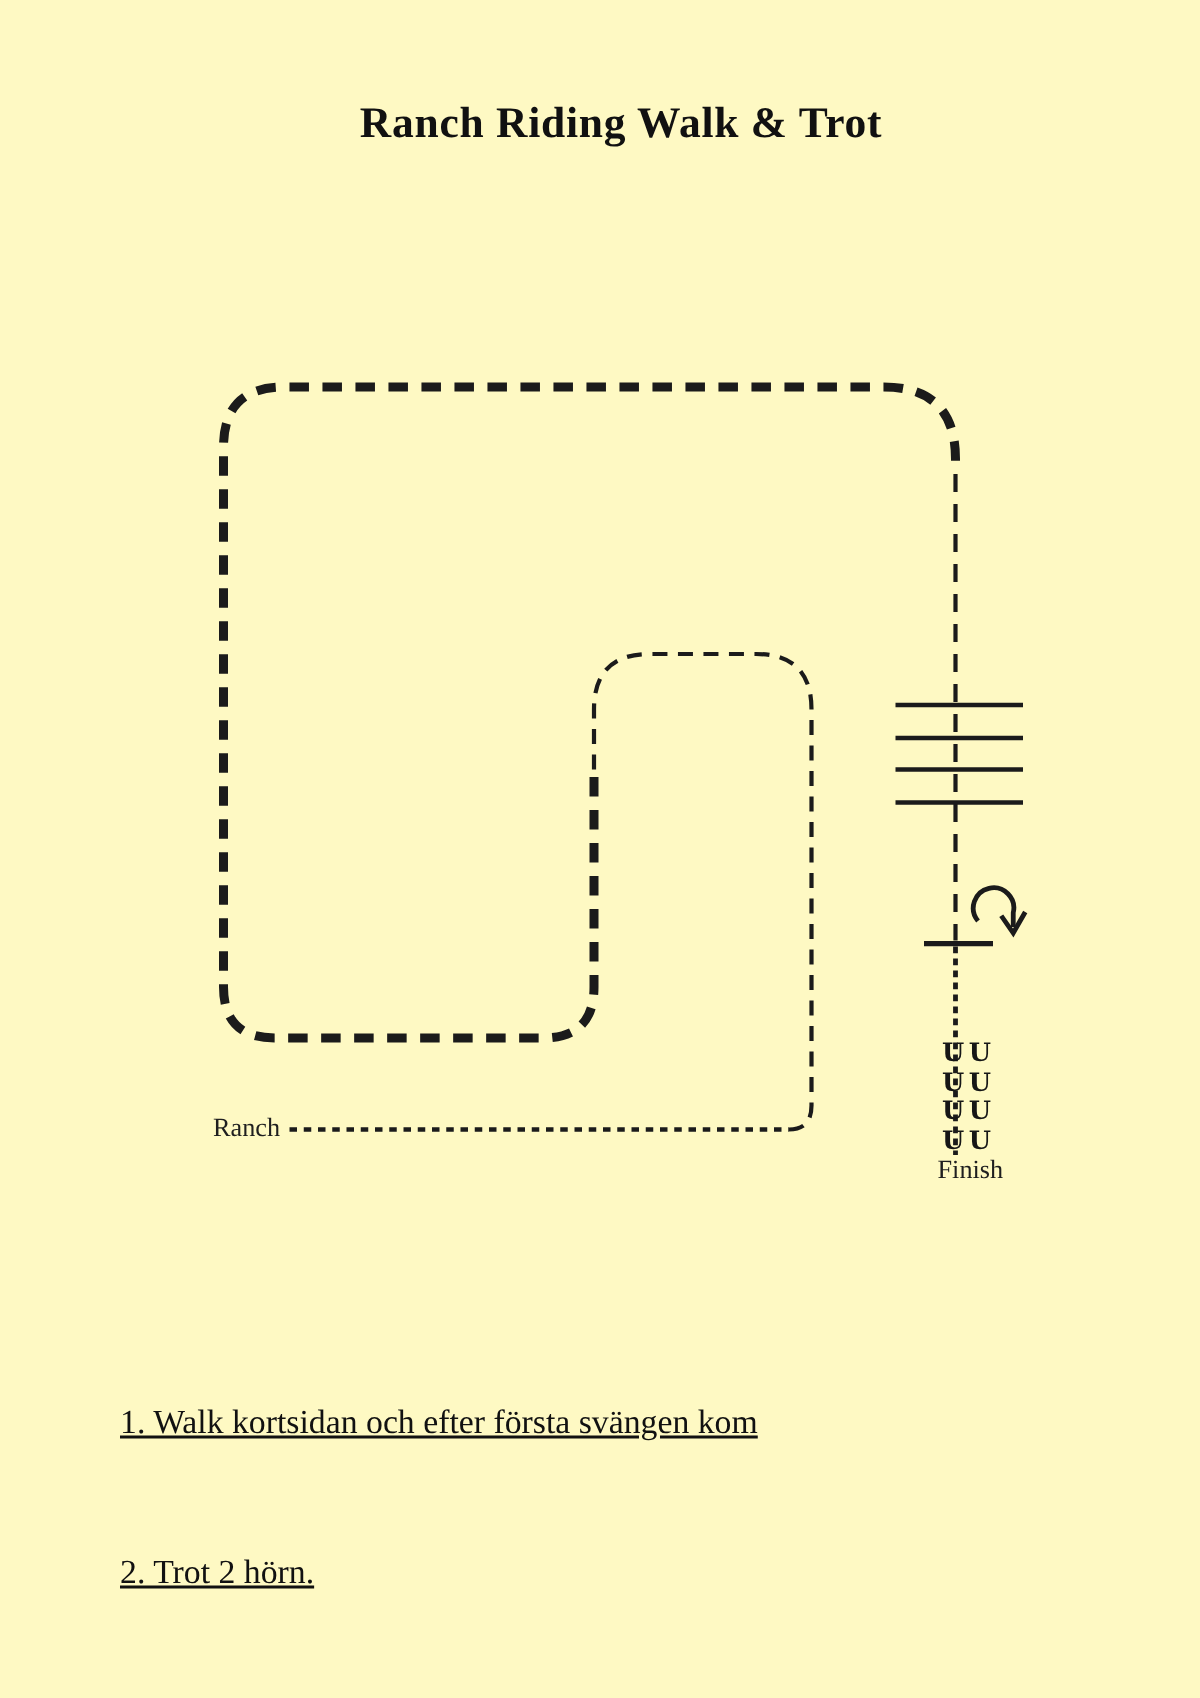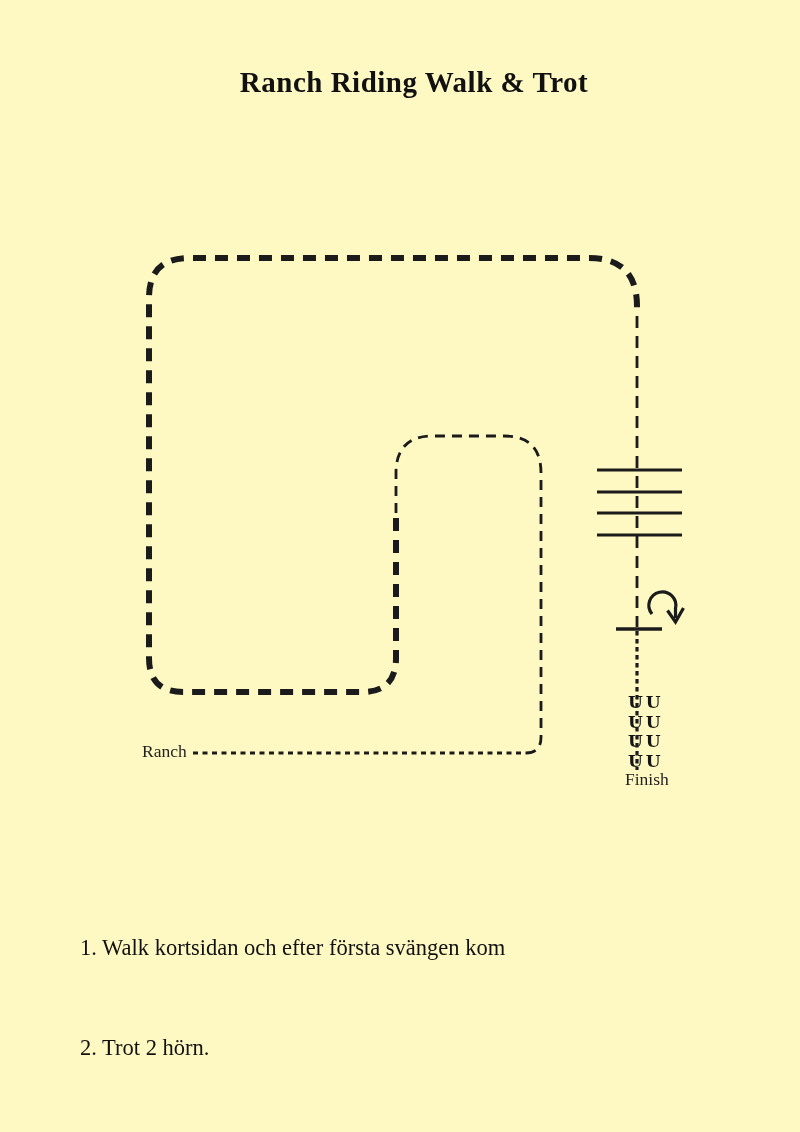--- a/index.html
+++ b/index.html
@@ -53,21 +53,21 @@
   .backup-marks div { height: 19.5px; }
   .instructions {
     position: absolute;
     top: 864px;
     left: 80px;
     width: 620px;
     font-size: 22.5px;
     line-height: 33.4px;
     white-space: pre-wrap;
   }
-  .instruction-line { min-height: 33.4px; }
+  .instruction-line { min-height: 33.4px; text-decoration: underline; }
   .instruction-line.indent { padding-left: 22px; }
 </style>
 </head>
 <body>
 
 <div class="page">
 
   <h1 class="title">Ranch Riding Walk &amp; Trot</h1>
 
   <svg class="diagram-svg" width="800" height="810" viewBox="0 0 800 810">

